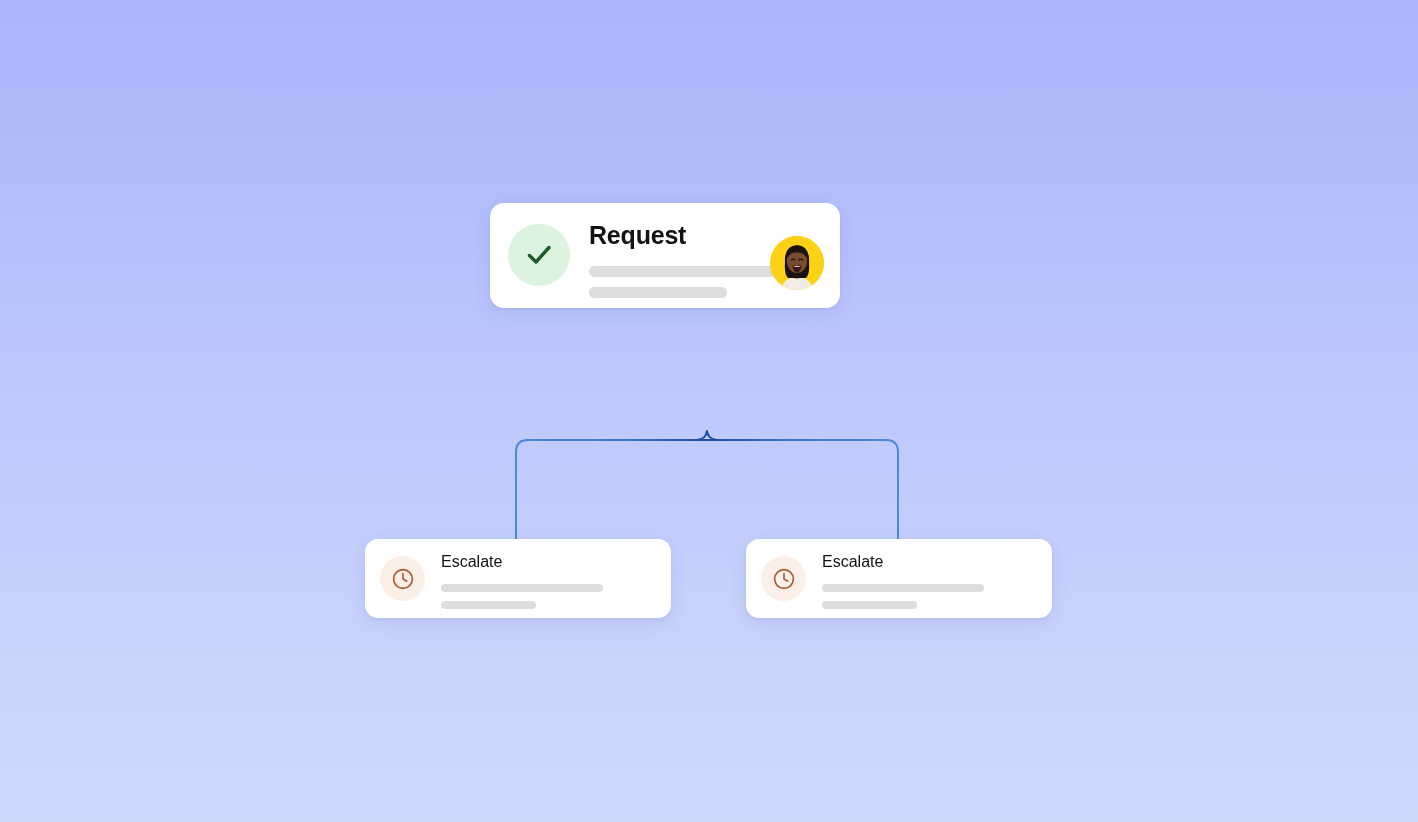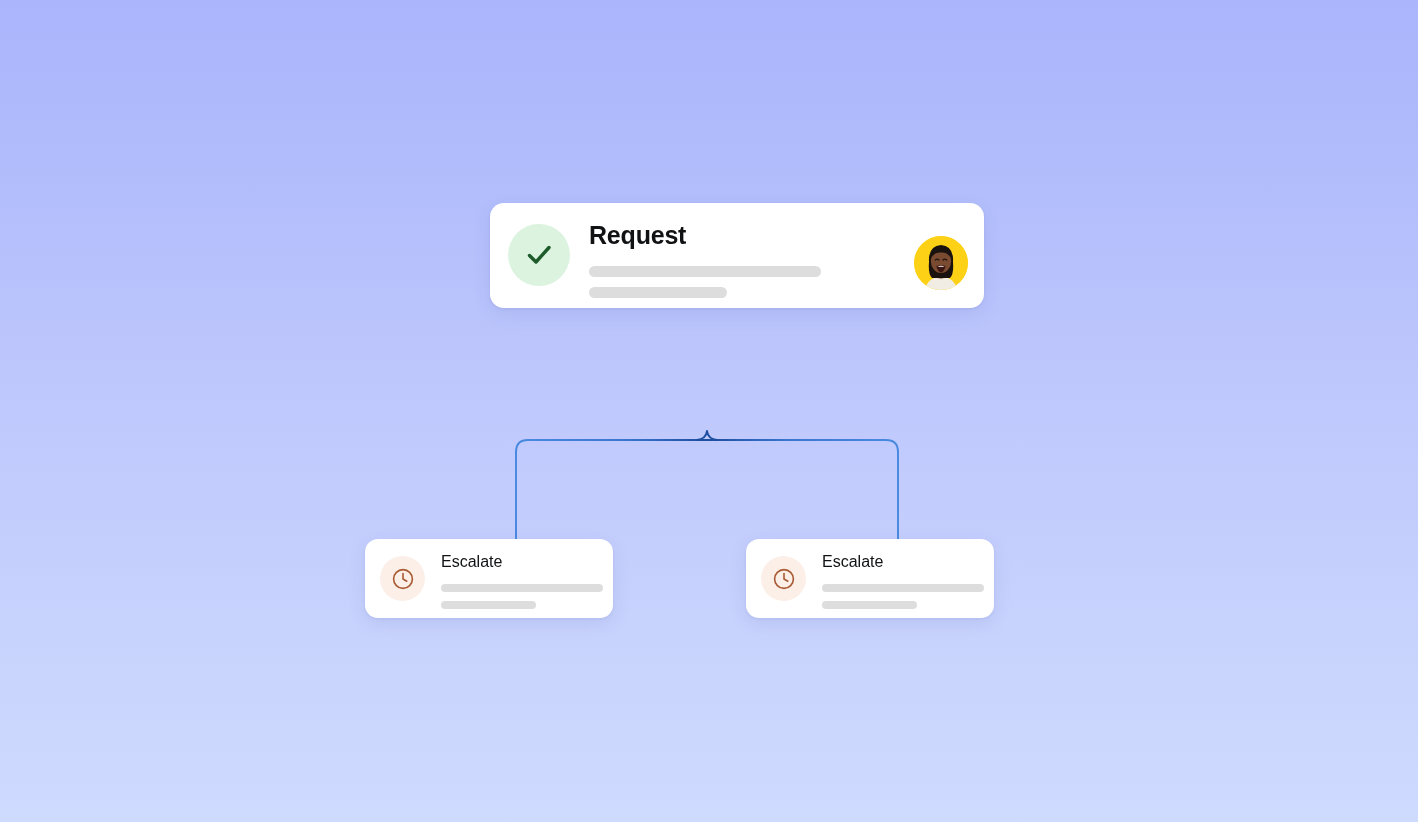--- a/index.html
+++ b/index.html
@@ -45,21 +45,21 @@
     display: flex;
     align-items: flex-start;
     box-shadow: 0 6px 18px rgba(60, 70, 150, 0.10),
                 0 1px 3px rgba(60, 70, 150, 0.08);
   }
 
   
   #card-request {
     left: 490px;
     top: 203px;
-    width: 494px;
+    width: 350px;
     height: 105px;
     padding: 17px 16px 0 18px;
   }
 
   .status-badge {
     width: 62px;
     height: 62px;
     border-radius: 50%;
     flex: 0 0 62px;
     display: flex;
@@ -101,21 +101,21 @@
     flex: 0 0 54px;
     margin-top: 16px;
     margin-left: 8px;
     overflow: hidden;
     background: #fcd116;
     position: relative;
   }
 
   
   .card-leaf {
-    width: 248px;
+    width: 306px;
     height: 79px;
     padding: 14px 14px 0 15px;
     border-radius: 13px;
   }
   #card-escalate { left: 365px; top: 539px; }
   #card-delegate { left: 746px; top: 539px; }
 
   .status-badge.peach {
     background: #fcefe8;
     width: 45px;

